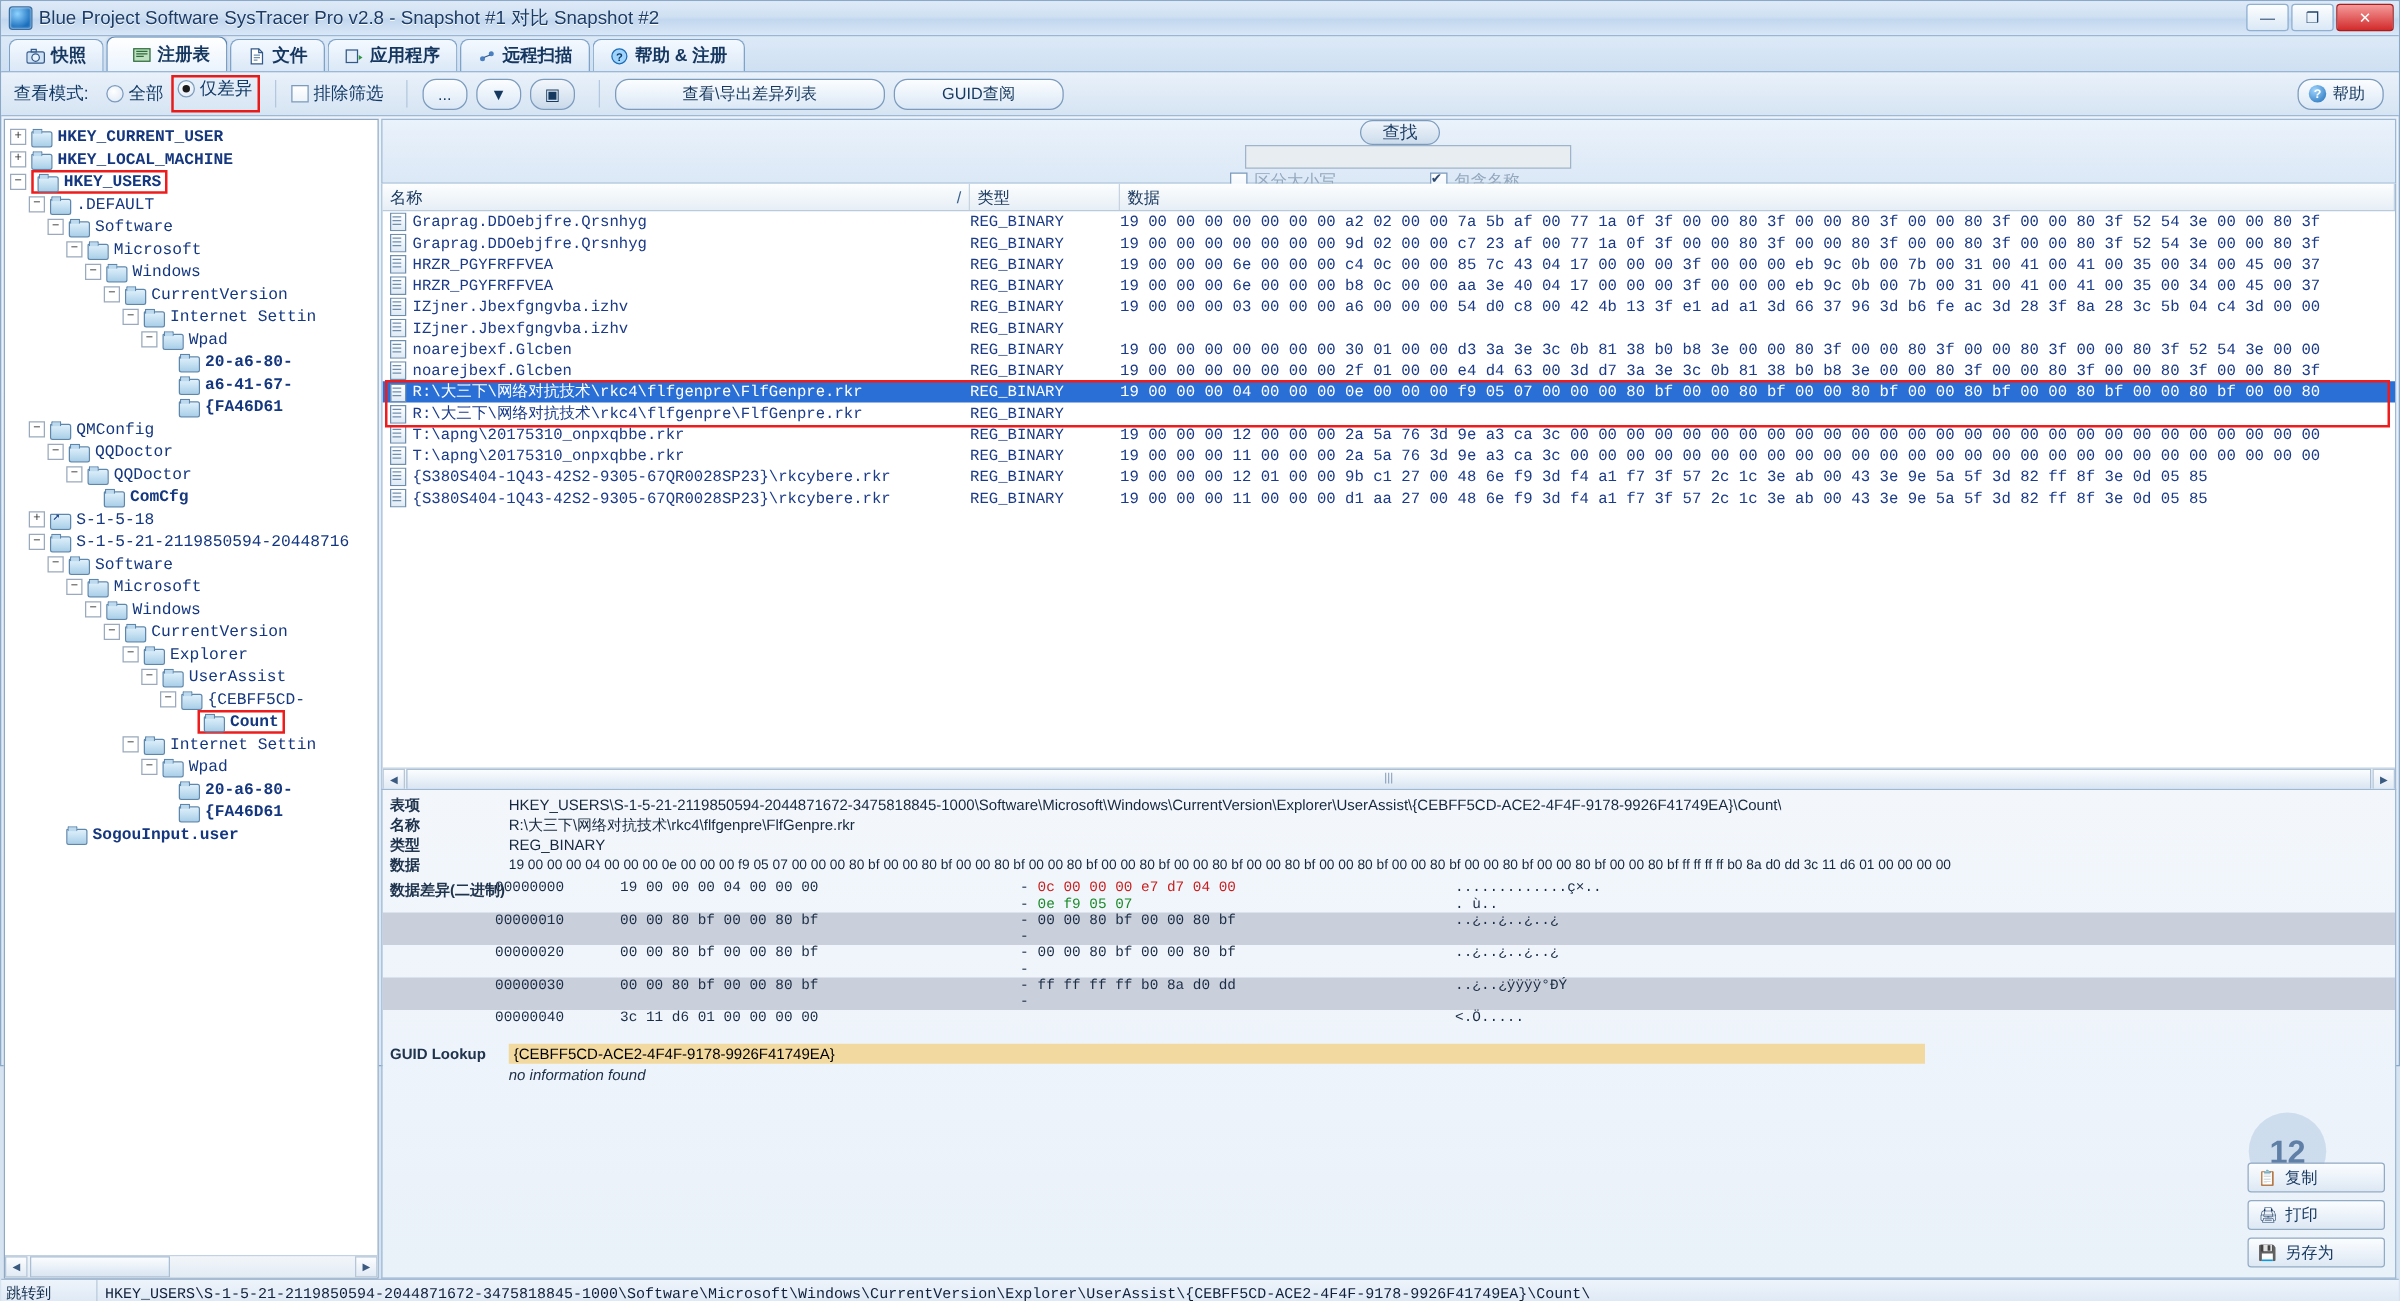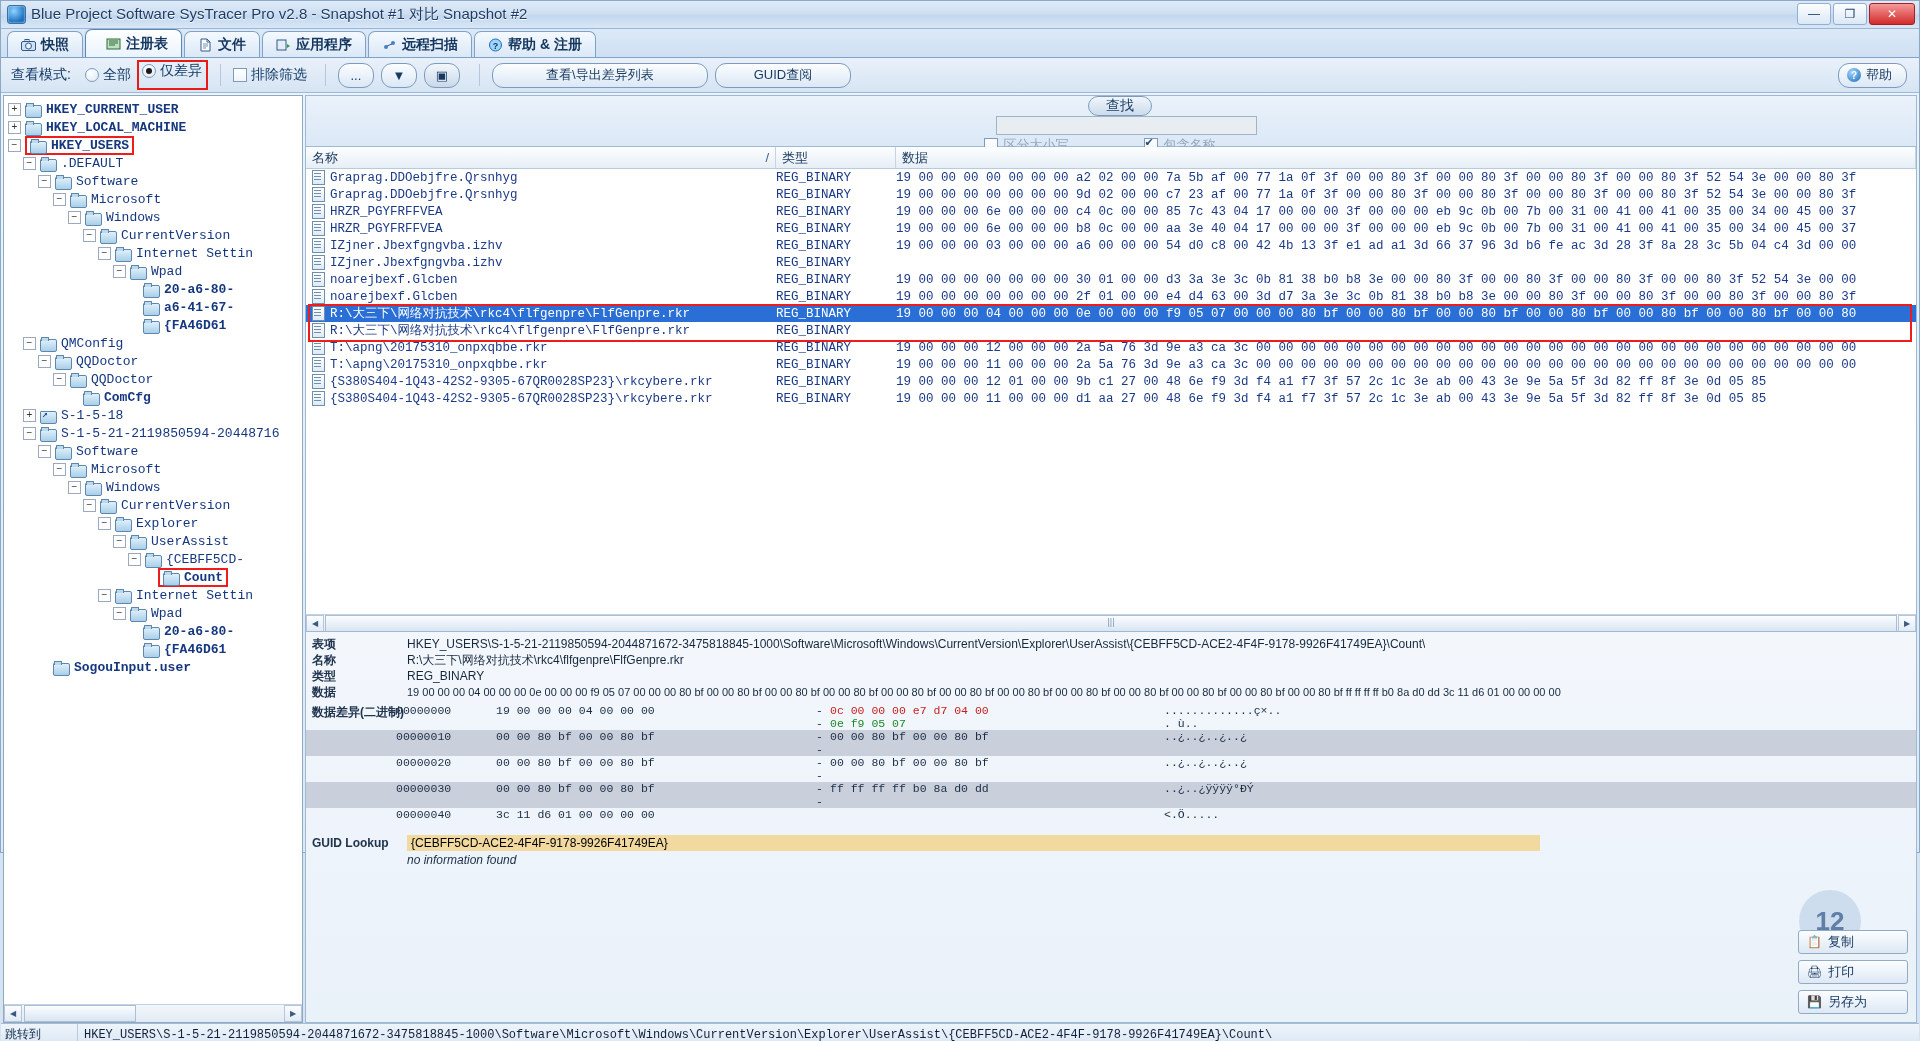--- a/index.html
+++ b/index.html
@@ -109,21 +109,21 @@
   
   .listwrap{flex:1;background:#fff;border:1px solid #9db9d6;border-top:none;display:flex;flex-direction:column;
      overflow:hidden;position:relative;}
   .lhead{height:21px;display:flex;background:linear-gradient(#fdfefe,#e6eef6);
     border-bottom:1px solid #b9cadc;font-size:13px;color:#1b3a60;}
   .lhcell{display:flex;align-items:center;padding-left:6px;border-right:1px solid #c6d4e2;box-sizing:border-box;
     position:relative;}
   .lrow{height:17px;display:flex;align-items:center;font-family:"Liberation Mono",monospace;
     font-size:12.5px;color:#1b3a87;white-space:nowrap;}
   .lrow.sel{background:#2a6fd6;color:#fff;}
-  .cell-name{width:470px;display:flex;align-items:center;gap:5px;padding-left:6px;box-sizing:border-box;overflow:hidden;}
+  .cell-name{width:470px;display:flex;align-items:flex-end;gap:5px;padding-left:6px;box-sizing:border-box;overflow:hidden;}
   .cell-type{width:120px;box-sizing:border-box;}
   .cell-data{flex:1;box-sizing:border-box;overflow:hidden;}
   .fileicon{width:11px;height:13px;flex:none;background:linear-gradient(#ffffff,#dfeaf5);
     border:1px solid #6f8faf;position:relative;}
   .fileicon::after{content:"";position:absolute;left:1px;top:2px;width:7px;height:1px;
     box-shadow:0 0 0 0 #6f8faf,0 3px 0 0 #6f8faf,0 6px 0 0 #6f8faf;background:#6f8faf;}
   .redrect{position:absolute;border:2px solid #ee1c1c;pointer-events:none;}
 
   
   .list-hscroll{height:16px;background:linear-gradient(#f5f8fb,#e4ecf5);border-top:1px solid #c2d2e2;

